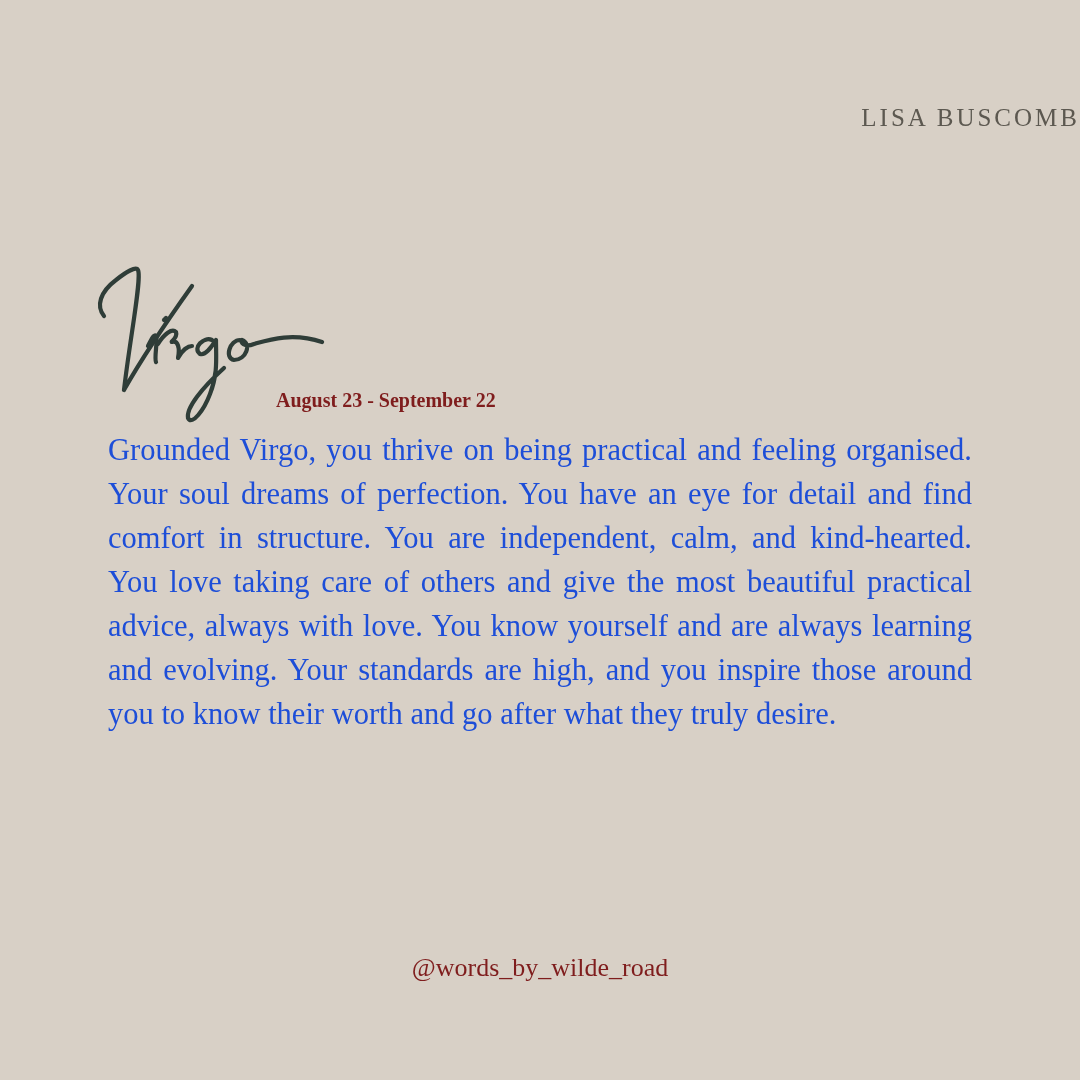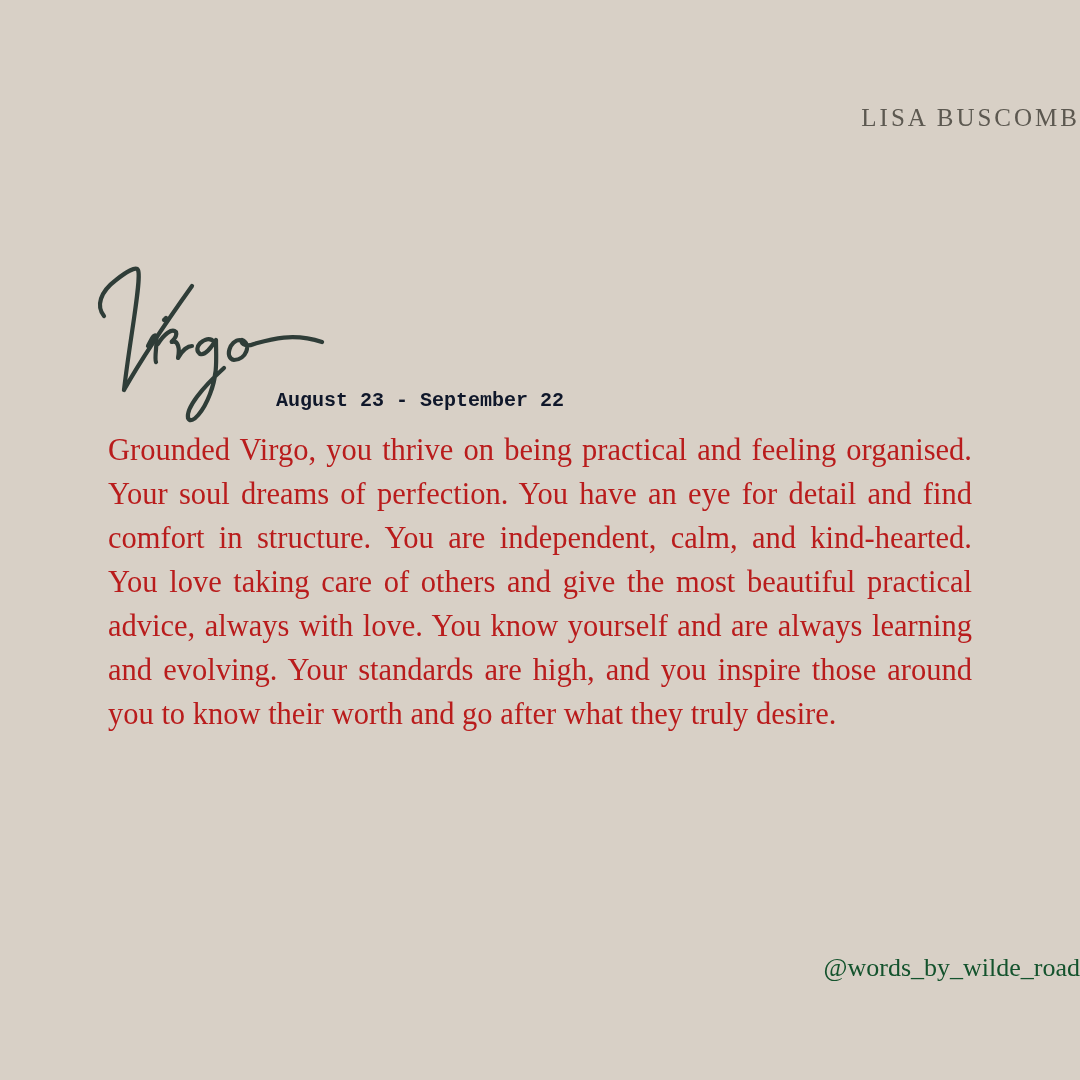--- a/index.html
+++ b/index.html
@@ -15,34 +15,34 @@
     font-size: 25px; letter-spacing: 3px;
     color: #5c5850;
     font-family: "Liberation Serif", serif;
   }
   .script-title {
     position: absolute; left: 92px; top: 258px;
     width: 240px; height: 172px;
   }
   .dates {
     position: absolute; left: 276px; top: 389px;
-    font-size: 20px; font-weight: bold; color: #0f172a;
-    font-family: Liberation Mono, monospace;
+    font-size: 20px; font-weight: bold; color: #7f1d1d;
+    font-family: Liberation Serif, serif;
   }
   .body-text {
     position: absolute; left: 108px; top: 428px; width: 864px;
     font-size: 30.5px; line-height: 44px;
-    color: #b91c1c;
+    color: #1d4ed8;
     text-align: justify;
     text-align-last: left;
     font-family: "Liberation Serif", serif;
   }
   .handle {
     position: absolute; top: 953px; left: 0; width: 1080px;
-    text-align: right; font-size: 26px; color: #14532d;
+    text-align: center; font-size: 26px; color: #7f1d1d;
     font-family: "Liberation Serif", serif;
   }
 </style>
 </head>
 <body>
 
 <div class="author">LISA BUSCOMB</div>
 
 <svg class="script-title" viewBox="0 0 240 172" fill="none" stroke="#2f3d38" stroke-width="4.2" stroke-linecap="round" stroke-linejoin="round">
   <title>Virgo</title>

